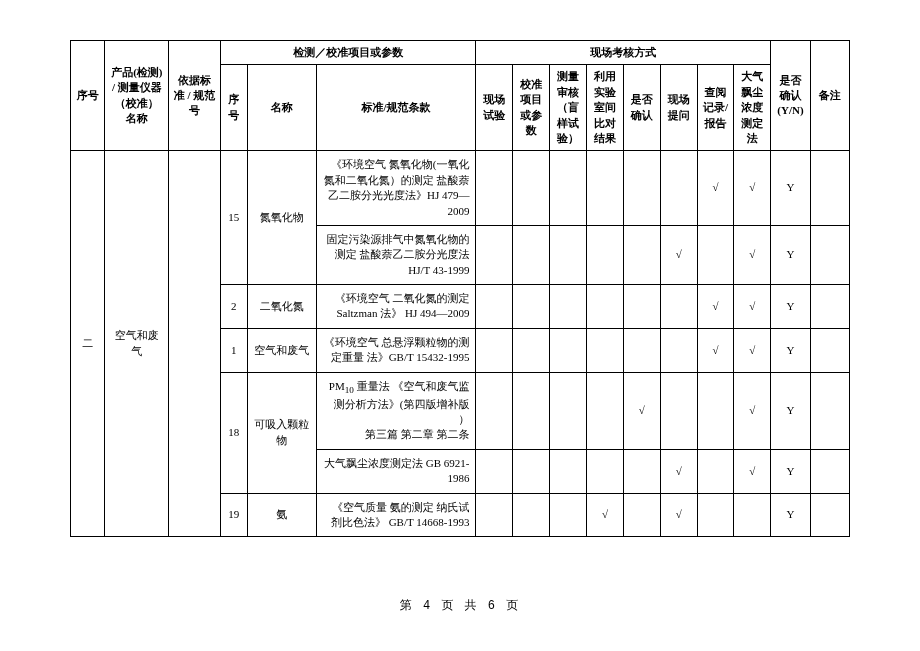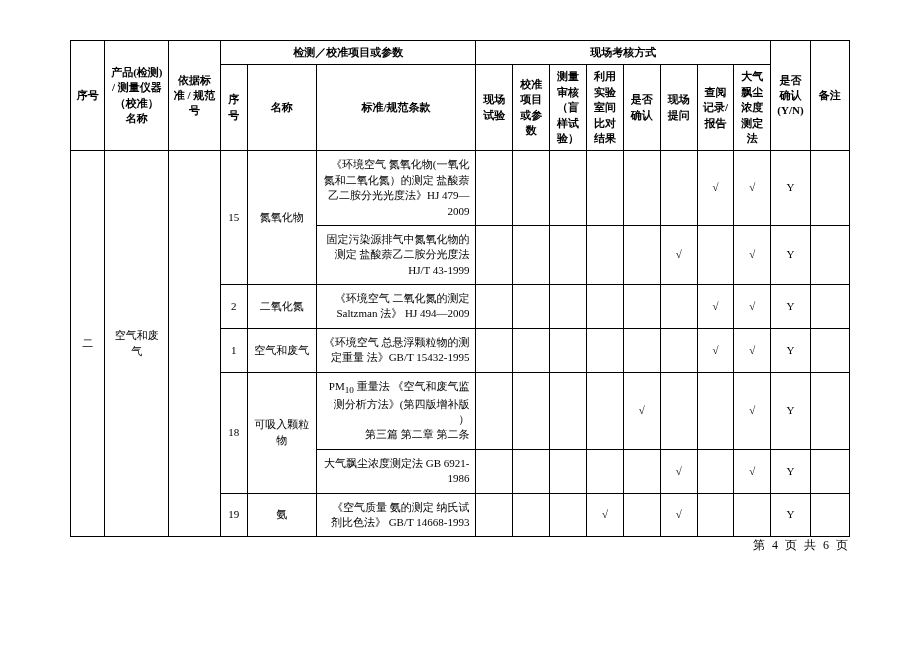--- a/index.html
+++ b/index.html
@@ -19,23 +19,25 @@
     th, td {
       border: 1px solid #000;
       padding: 4px 4px;
       text-align: center;
       vertical-align: middle;
       word-wrap: break-word;
       line-height: 1.4;
     }
     .std-cell { text-align: right; padding: 6px 6px; }
     .page-footer {
-      text-align: right;
+      text-align: center;
+      margin-top: 60px;
       font-size: 12px;
       letter-spacing: 2px;
+      font-family: Liberation Mono, monospace;
     }
     .col-seq{width:28px}.col-prod{width:52px}.col-basis{width:42px}
     .col-subseq{width:22px}.col-name{width:56px}.col-std{width:130px}
     .col-m{width:30px}.col-confirm{width:32px}.col-remark{width:32px}
   </style>
 </head>
 <body>
 
 <table>
   <colgroup>

